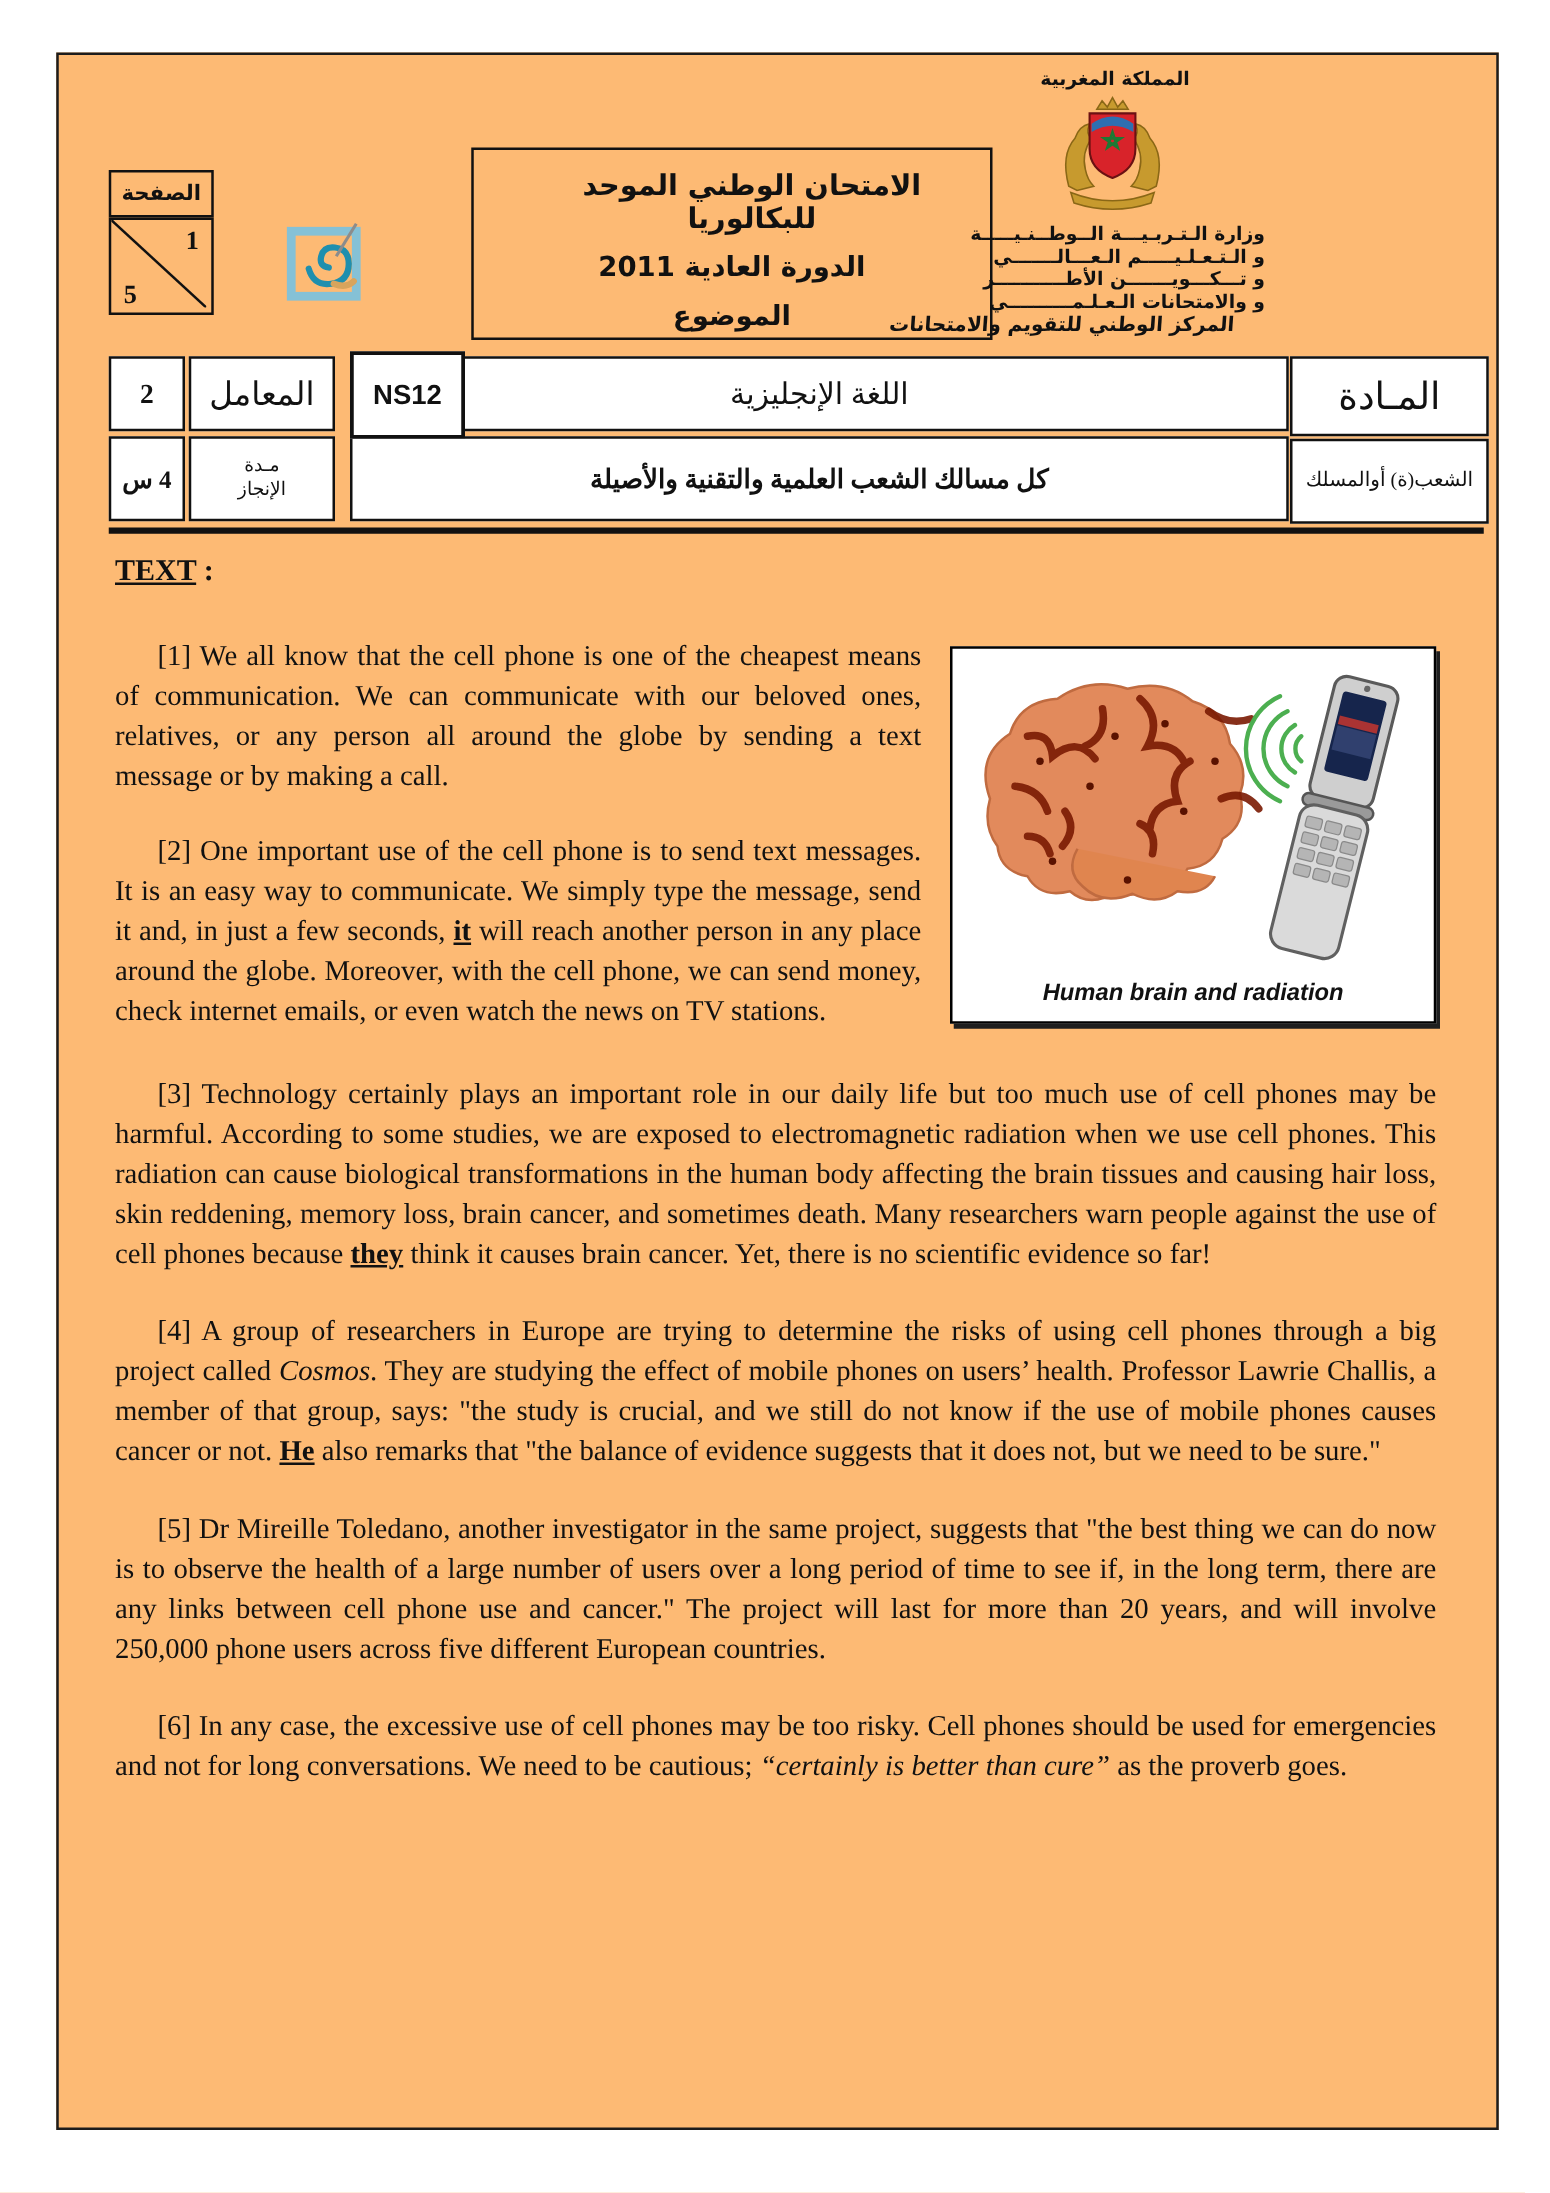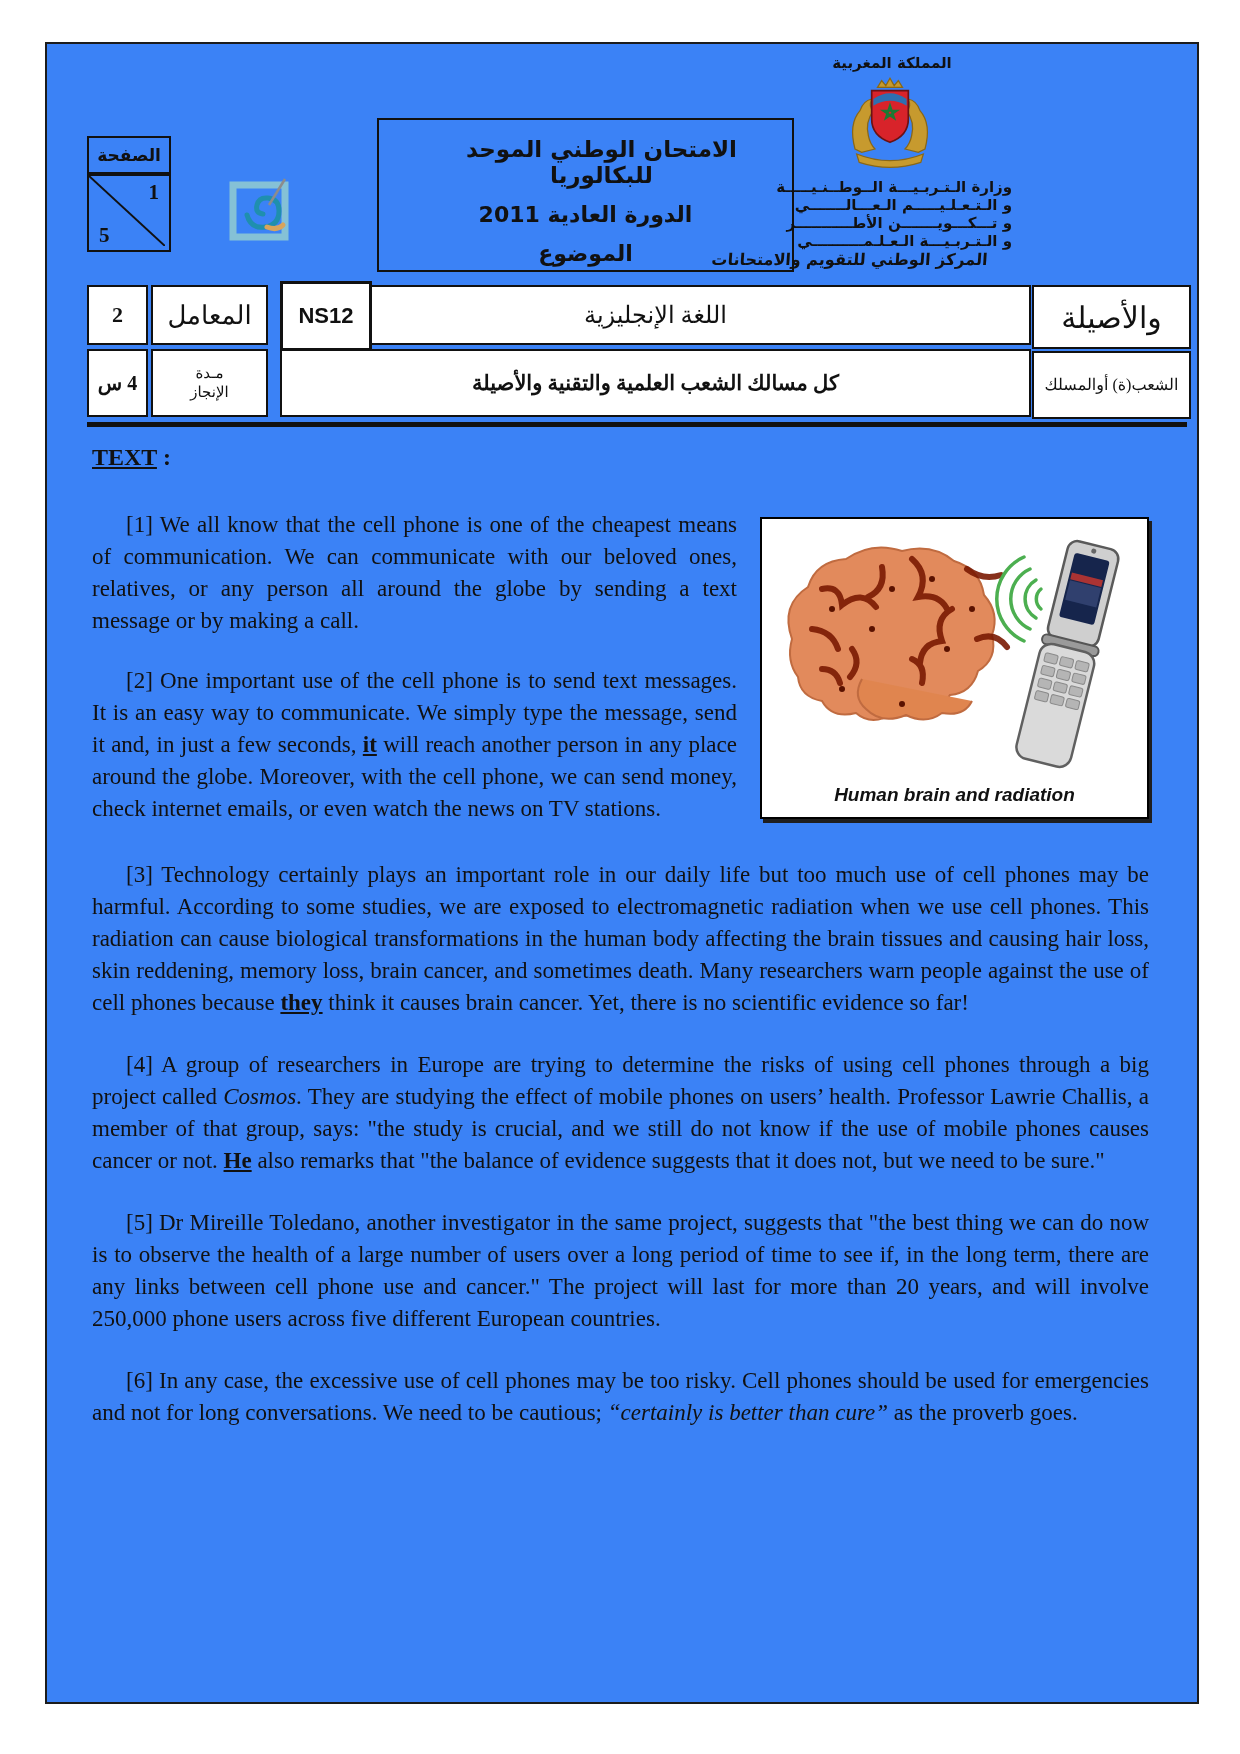--- a/index.html
+++ b/index.html
@@ -1,17 +1,17 @@
 <!DOCTYPE html>
 <html lang="en"><head>
 <meta charset="utf-8">
 <style>
   html,body{margin:0;padding:0;background:#fff;}
   body{width:1240px;height:1754px;position:relative;font-family:"Liberation Serif",serif;color:#111;}
-  .page{position:absolute;left:45px;top:42px;width:1150px;height:1658px;border:2px solid #1c1c1c;background:#3b82f6;}
+  .page{position:absolute;left:45px;top:42px;width:1150px;height:1658px;border:2px solid #1c1c1c;background:#fdba74;}
 
   
   .hdr{position:absolute;inset:0;}
   .abs{position:absolute;}
   .kingdom{top:10px;left:700px;width:290px;text-align:center;font-size:15px;font-weight:bold;font-family:"DejaVu Sans",sans-serif;}
   .arms{top:30px;left:793px;}
   .ministry{top:134px;left:640px;width:325px;text-align:right;font-size:15px;line-height:18px;font-weight:bold;font-family:"DejaVu Sans",sans-serif;}
   .center-line{top:206px;left:640px;width:325px;text-align:center;font-size:16px;font-weight:bold;font-family:"DejaVu Sans",sans-serif;transform:skewX(-4deg);}
 
   .pagebox{left:40px;top:92px;width:80px;height:34px;border:2px solid #111;display:flex;align-items:center;justify-content:center;font-size:17px;font-weight:bold;font-family:"DejaVu Sans",sans-serif;}
@@ -75,21 +75,21 @@
         <path d="M60 38 l5 15 -13 -9 h16 l-13 9 z" fill="none" stroke="#1c7a34" stroke-width="2.5"></path>
 
         <path d="M20 96 q40 16 80 0 l-3 10 q-37 12 -74 0 z" fill="#c79a2e" stroke="#8a6716" stroke-width="1.5"></path>
       </svg>
     </div>
 
     <div class="abs ministry rtl">
       <div>وزارة الـتـربـيـــة الــوطــنـيـــــة</div>
       <div>و الـتـعـلـيـــــم الـعـــالـــــــي</div>
       <div>و تـــكـــويـــــــن الأطـــــــــــر</div>
-      <div>و الـتـربـيـــة الـعـلـمــــــــــي</div>
+      <div>و والامتحانات الـعـلـمــــــــــي</div>
     </div>
     <div class="abs center-line rtl">المركز الوطني للتقويم والامتحانات</div>
 
     <div class="abs pagebox rtl">الصفحة</div>
     <div class="abs fracbox">
       <svg width="76" height="70" viewBox="0 0 76 70">
         <line x1="0" y1="0" x2="76" y2="70" stroke="#111" stroke-width="2"></line>
       </svg>
       <span class="frac-num">1</span>
       <span class="frac-den">5</span>
@@ -107,21 +107,21 @@
     <div class="abs exambox">
       <div class="l1 rtl">الامتحان الوطني الموحد للبكالوريا</div>
       <div class="l2 rtl">الدورة العادية 2011</div>
       <div class="l3 rtl">الموضوع</div>
     </div>
 
     <div class="cell c-coef-v">2</div>
     <div class="cell c-coef-l rtl">المعامل</div>
     <div class="cell c-wide1 rtl">اللغة الإنجليزية</div>
     <div class="cell c-ns">NS12</div>
-    <div class="cell c-matiere rtl">والأصيلة</div>
+    <div class="cell c-matiere rtl">المـادة</div>
     <div class="cell c-dur-v rtl">4 س</div>
     <div class="cell c-dur-l rtl">
       <span>مـدة</span>
       <span>الإنجاز</span>
     </div>
     <div class="cell c-wide2 rtl">كل مسالك الشعب العلمية والتقنية والأصيلة</div>
     <div class="cell c-stream rtl">
       <span>الشعب(ة) أو</span>
       <span>المسلك</span>
     </div>

